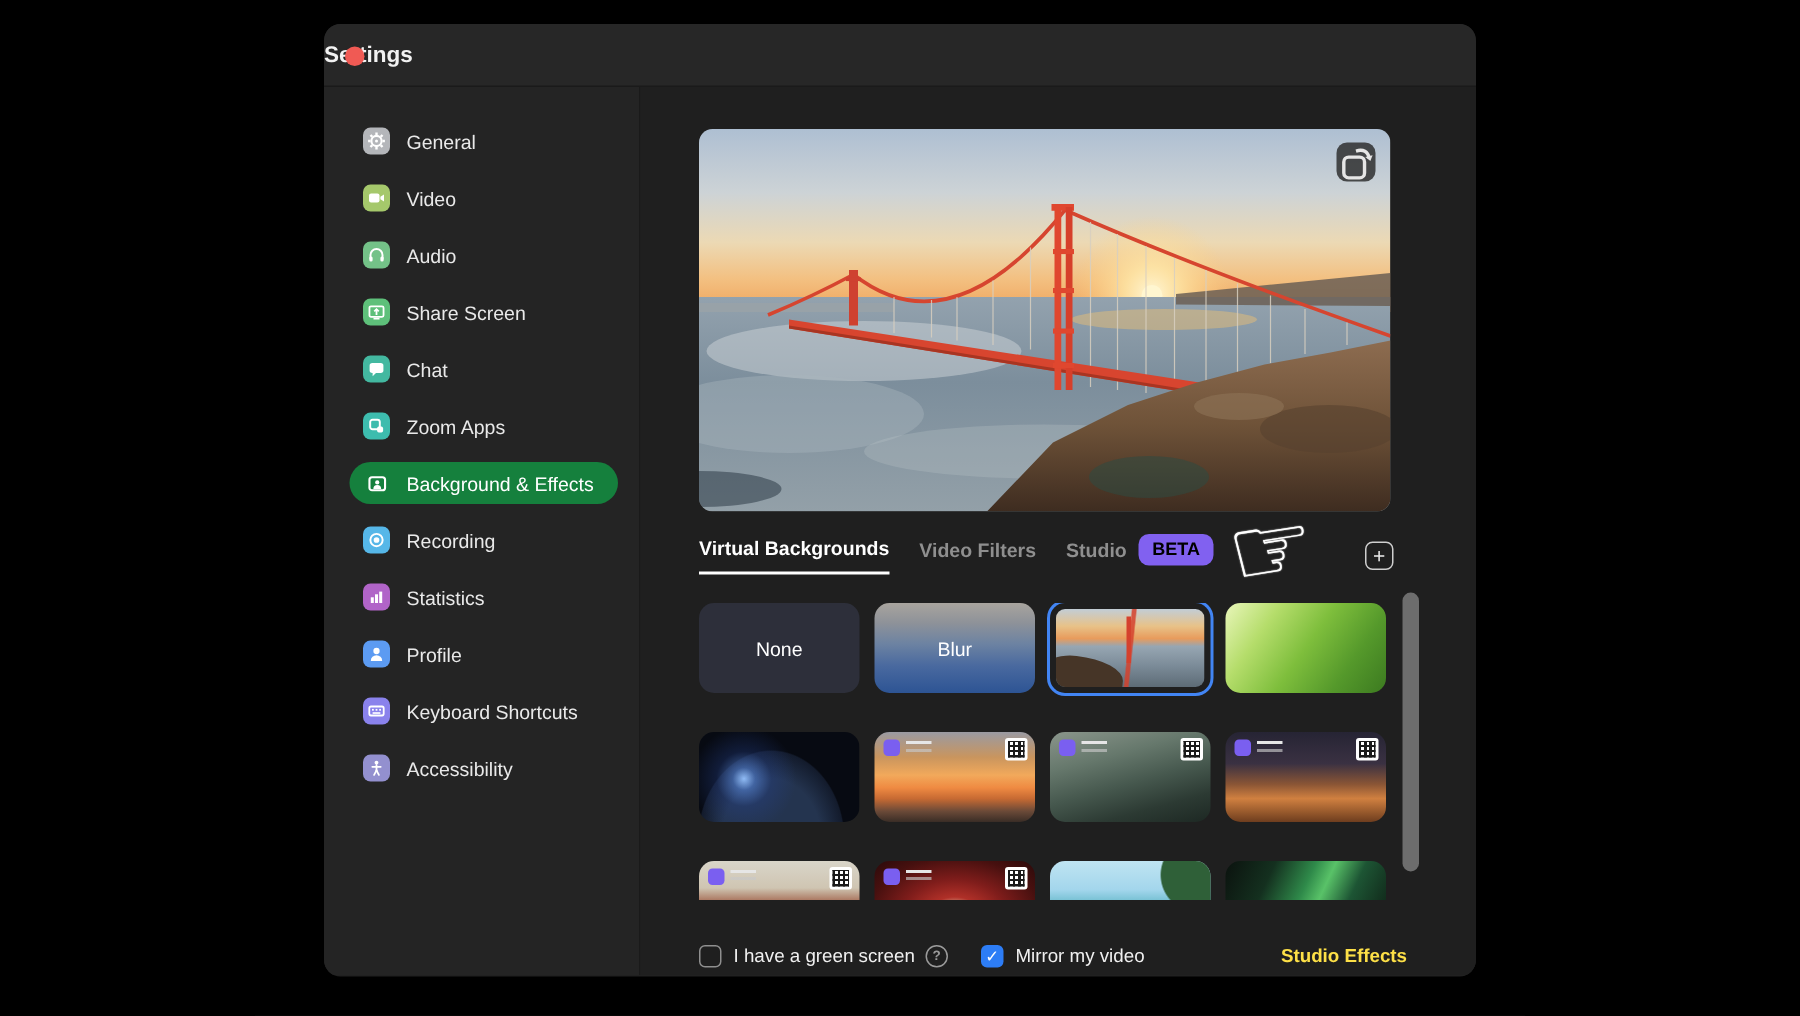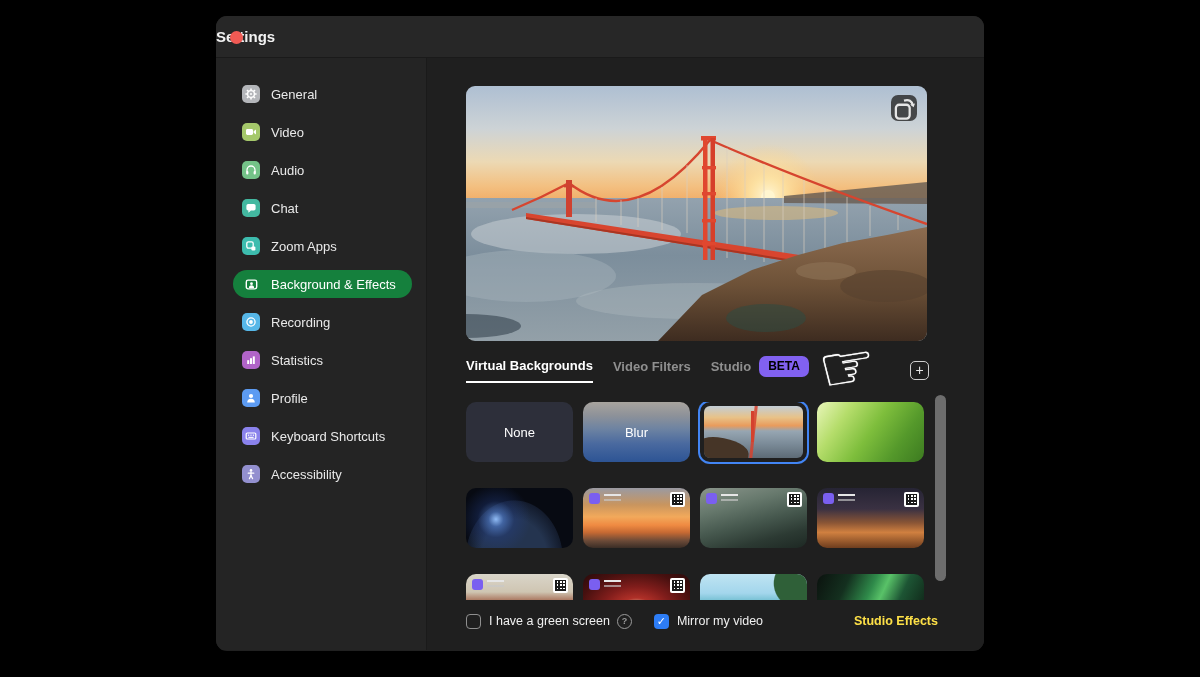--- a/index.html
+++ b/index.html
@@ -97,21 +97,21 @@
       background:repeating-linear-gradient(0deg,#1a1a1a 0 1.6px,transparent 1.6px 3.4px),
                  repeating-linear-gradient(90deg,#1a1a1a 0 1.6px,transparent 1.6px 3.4px); }
   .mini-chip { position:absolute; bottom:5px; left:6px; width:13px; height:7px; border-radius:2px;
                background:rgba(255,255,255,.85); }
 
   
   .scrollbar { position:absolute; left:508px; top:337px; width:11px; height:186px; border-radius:6px;
                background:#6d6d6d; cursor:pointer; }
 
   
-  .footer { position:absolute; left:39px; top:552px; width:472px; height:22px;
+  .footer { position:absolute; left:39px; top:568px; width:472px; height:22px;
             display:flex; align-items:center;text-align:center; }
   .cb { width:15px; height:15px; border-radius:4px; border:1.5px solid #8f8f8f; cursor:pointer; }
   .cb.checked { border:none; background:#2d7df6; color:#fff; font-size:11px; font-weight:bold;
                 display:flex; align-items:center; justify-content:center; }
   .foot-label { color:#f0f0f0; font-size:12.5px; margin-left:8px; }
   .help { width:15px; height:15px; border-radius:50%; border:1.2px solid #9a9a9a; color:#9a9a9a;
           font-size:9px; font-weight:bold; display:flex; align-items:center; justify-content:center;
           margin-left:7px; cursor:pointer; }
   .gap24 { width:22px; }
   .spacer { flex:1; }
@@ -168,20 +168,31 @@
           <span class="tile" style="background-color: rgb(116, 194, 136);">
             <svg width="12" height="12" viewBox="0 0 12 12">
                 <path d="M2,8.5 V6 a4,4 0 0 1 8,0 V8.5" fill="none" stroke="#fff" stroke-width="1.3"></path>
                 <rect x="1.2" y="7" width="2.2" height="3.4" rx="1" fill="#fff"></rect>
                 <rect x="8.6" y="7" width="2.2" height="3.4" rx="1" fill="#fff"></rect>
               </svg>
           </span>
           <span class="side-label">Audio</span>
         </div>
 
+        <div class="side-item">
+          <span class="tile" style="background-color: rgb(94, 192, 122);">
+            <svg width="12" height="12" viewBox="0 0 12 12">
+                <rect x="1.3" y="2.2" width="9.4" height="7" rx="1" fill="none" stroke="#fff" stroke-width="1.2"></rect>
+                <line x1="6" y1="8" x2="6" y2="4.4" stroke="#fff" stroke-width="1.2"></line>
+                <polyline points="4.5,5.6 6,4.1 7.5,5.6" fill="none" stroke="#fff" stroke-width="1.2"></polyline>
+                <line x1="4" y1="10.4" x2="8" y2="10.4" stroke="#fff" stroke-width="1.2"></line>
+              </svg>
+          </span>
+          <span class="side-label">Share Screen</span>
+        </div>
 
         <div class="side-item">
           <span class="tile" style="background-color: rgb(67, 184, 160);">
             <svg width="12" height="12" viewBox="0 0 12 12">
                 <rect x="1.4" y="2" width="9.2" height="6.6" rx="1.8" fill="#fff"></rect>
                 <polygon points="3.4,8.2 3.4,10.8 6.2,8.2" fill="#fff"></polygon>
               </svg>
           </span>
           <span class="side-label">Chat</span>
         </div>

